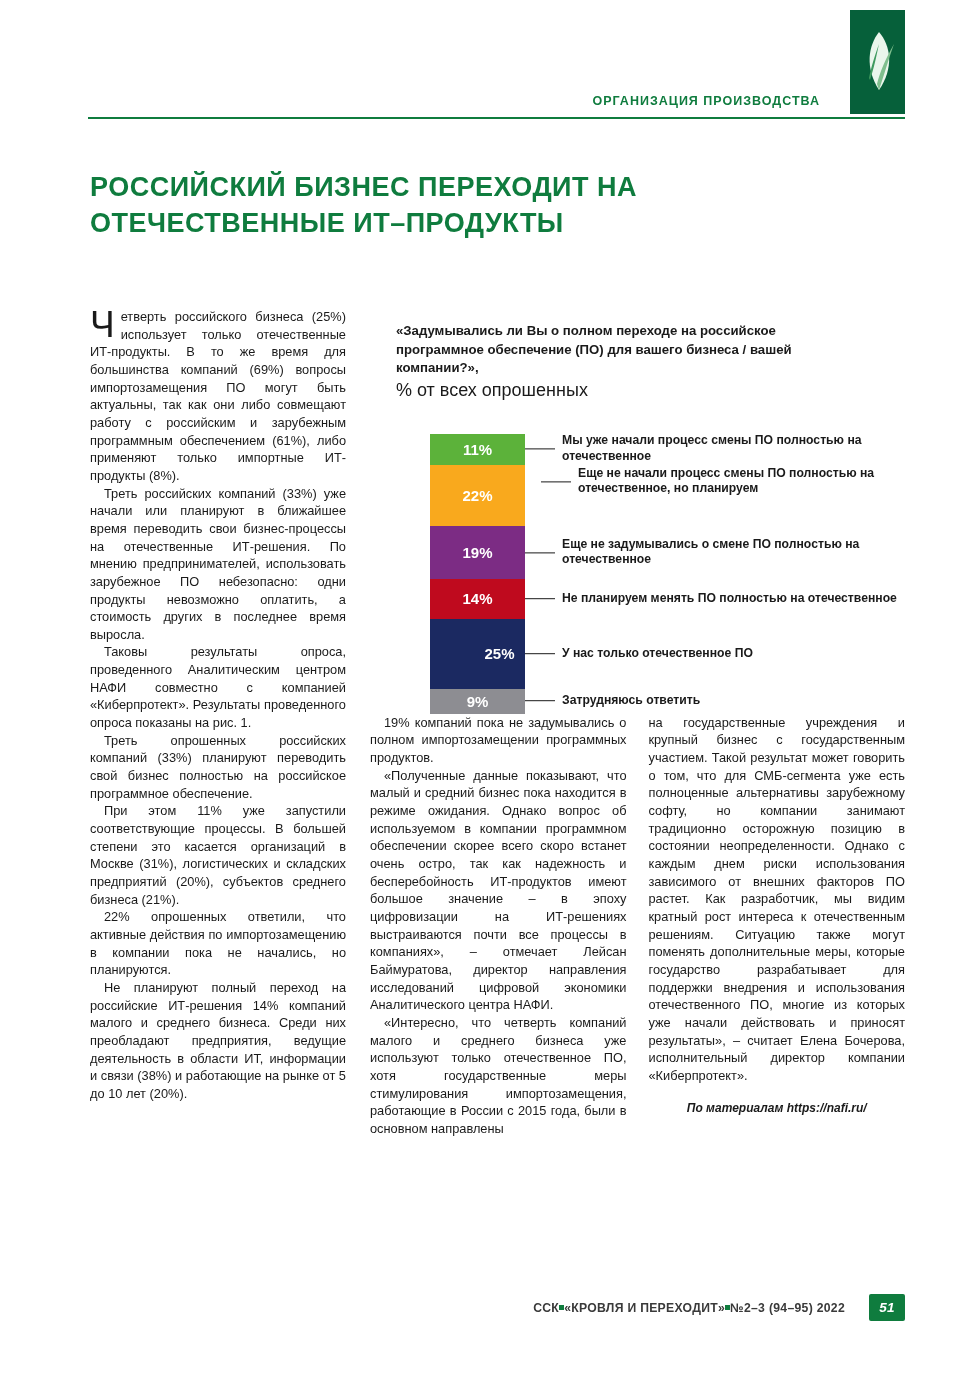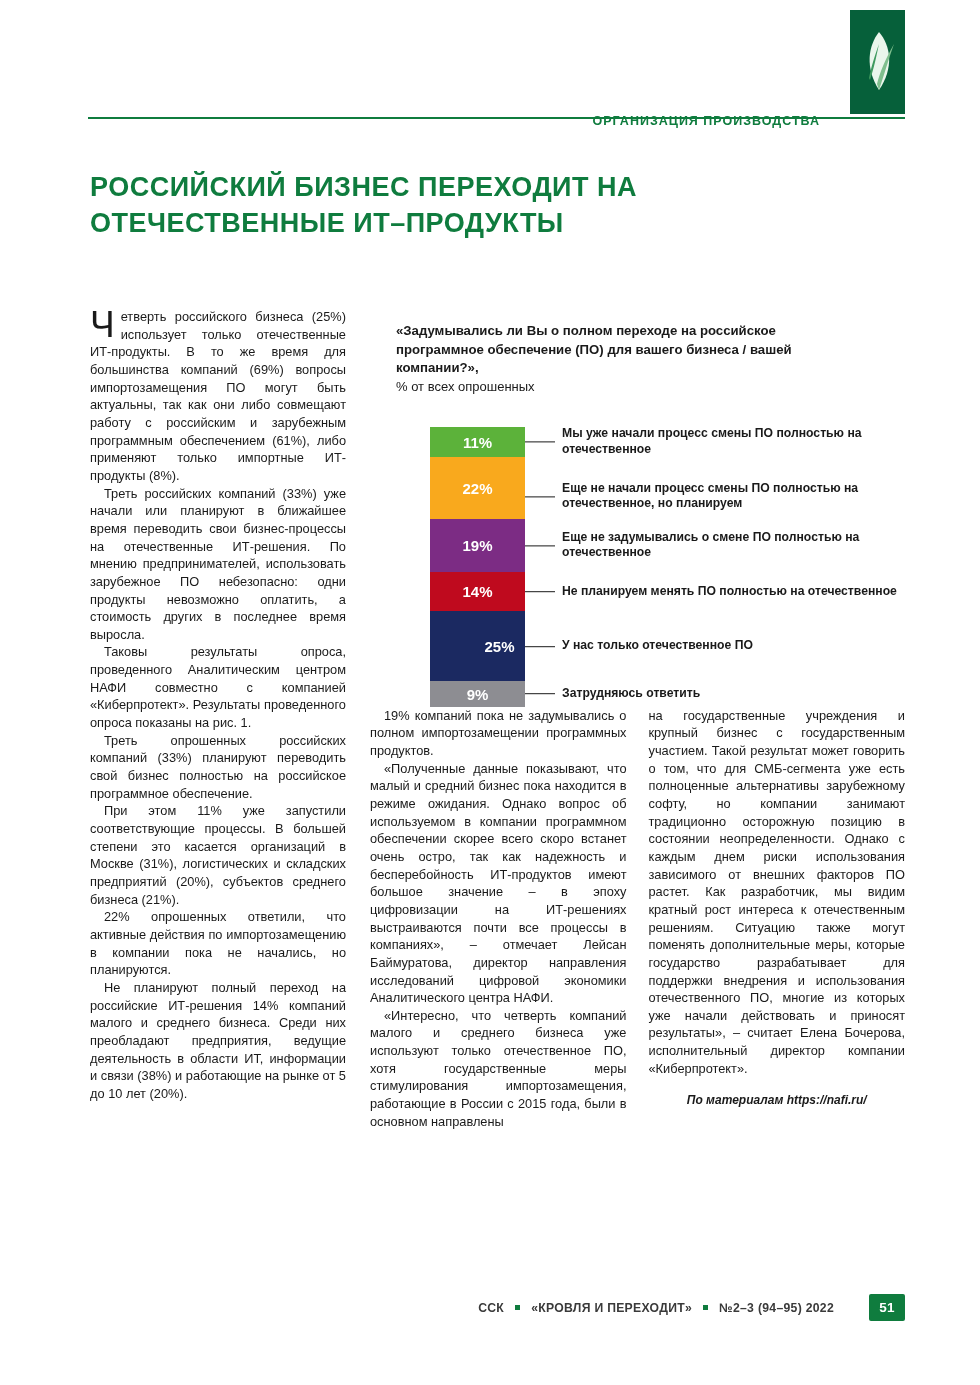--- a/index.html
+++ b/index.html
@@ -24,21 +24,20 @@
     background: var(--accent, #0f7c3e);
   }
   .section-label {
     position: absolute;
     top: 94px; right: 160px;
     color: var(--accent, #0f7c3e);
     font-size: 12.5px;
     font-weight: bold;
     letter-spacing: 1px;
     white-space: nowrap;
-    margin-top: 20px;
   }
   .logo {
     position: absolute;
     top: 10px; right: 75px;
     width: 55px; height: 104px;
     background: var(--logo-green, #06603a);
     display: flex; align-items: center; justify-content: center;
   }
 
   
@@ -81,21 +80,21 @@
   .chart-block { margin-top: 14px; }
   .chart-title {
     margin-left: 26px;
     max-width: 445px;
     font-size: 13.2px;
     font-weight: bold;
     line-height: 1.42;
   }
   .chart-subtitle {
     margin-left: 26px;
-    font-size: 13px;
+    font-size: 18px;
     line-height: 1.42;
   }
   .chart-plot {
     position: relative;
     margin: 30px 0 0 60px;
     height: 280px;
   }
   .bar-col { width: 75px; }
   .chart-bar {
     width: 95px;
@@ -145,40 +144,41 @@
     font-weight: bold;
     text-align: center;
   }
 
   
   .footer {
     position: absolute;
     bottom: 64px; right: 75px;
     display: flex;
     align-items: center;
-    gap: 11px;
+    gap: 0;
     font-size: 12.2px;
     font-weight: bold;
     color: #3a3a3a;
     letter-spacing: 0.3px;
   }
   .sep-square {
     width: 5px; height: 5px;
     background: var(--accent, #0f7c3e);
     flex: none;
   }
   .page-number-box {
     margin-left: 24px;
     width: 36px; height: 27px;
     background: var(--accent, #0f7c3e);
     color: #ffffff;
     display: flex; align-items: center; justify-content: center;
     font-size: 13.5px;
     font-weight: bold;
     border-radius: 2px;
+    font-style: italic;
   }
 </style>
 </head>
 <body>
 
 <div class="page" style="--accent: #0f7c3e; --logo-green: #06603a;">
 
   <div class="section-label">ОРГАНИЗАЦИЯ ПРОИЗВОДСТВА</div>
   <div class="header-rule"></div>
   <div class="logo">
@@ -215,21 +215,21 @@
               <div class="chart-bar" style="height: 53.2px; background: rgb(124, 44, 132);">19%</div>
               <div class="chart-bar" style="height: 39.2px; background: rgb(191, 10, 30);">14%</div>
               <div class="chart-bar" style="height: 70px; background: rgb(27, 41, 97); padding-left: 44px;">25%</div>
               <div class="chart-bar" style="height: 25.2px; background: rgb(141, 141, 146);">9%</div>
             </div>
           <div>
               <div class="chart-label-row" style="top: 15.4px;">
                 <div class="leader-line"></div>
                 <div class="seg-label">Мы уже начали процесс смены ПО полностью на отечественное</div>
               </div>
-              <div class="chart-label-row" style="top: 70px;">
+              <div class="chart-label-row" style="top: 48px; padding-left: 16px;">
                 <div class="leader-line"></div>
                 <div class="seg-label">Еще не начали процесс смены ПО полностью на отечественное, но планируем</div>
               </div>
               <div class="chart-label-row" style="top: 119px;">
                 <div class="leader-line"></div>
                 <div class="seg-label">Еще не задумывались о смене ПО полностью на отечественное</div>
               </div>
               <div class="chart-label-row" style="top: 165.2px;">
                 <div class="leader-line"></div>
                 <div class="seg-label">Не планируем менять ПО полностью на отечественное</div>

